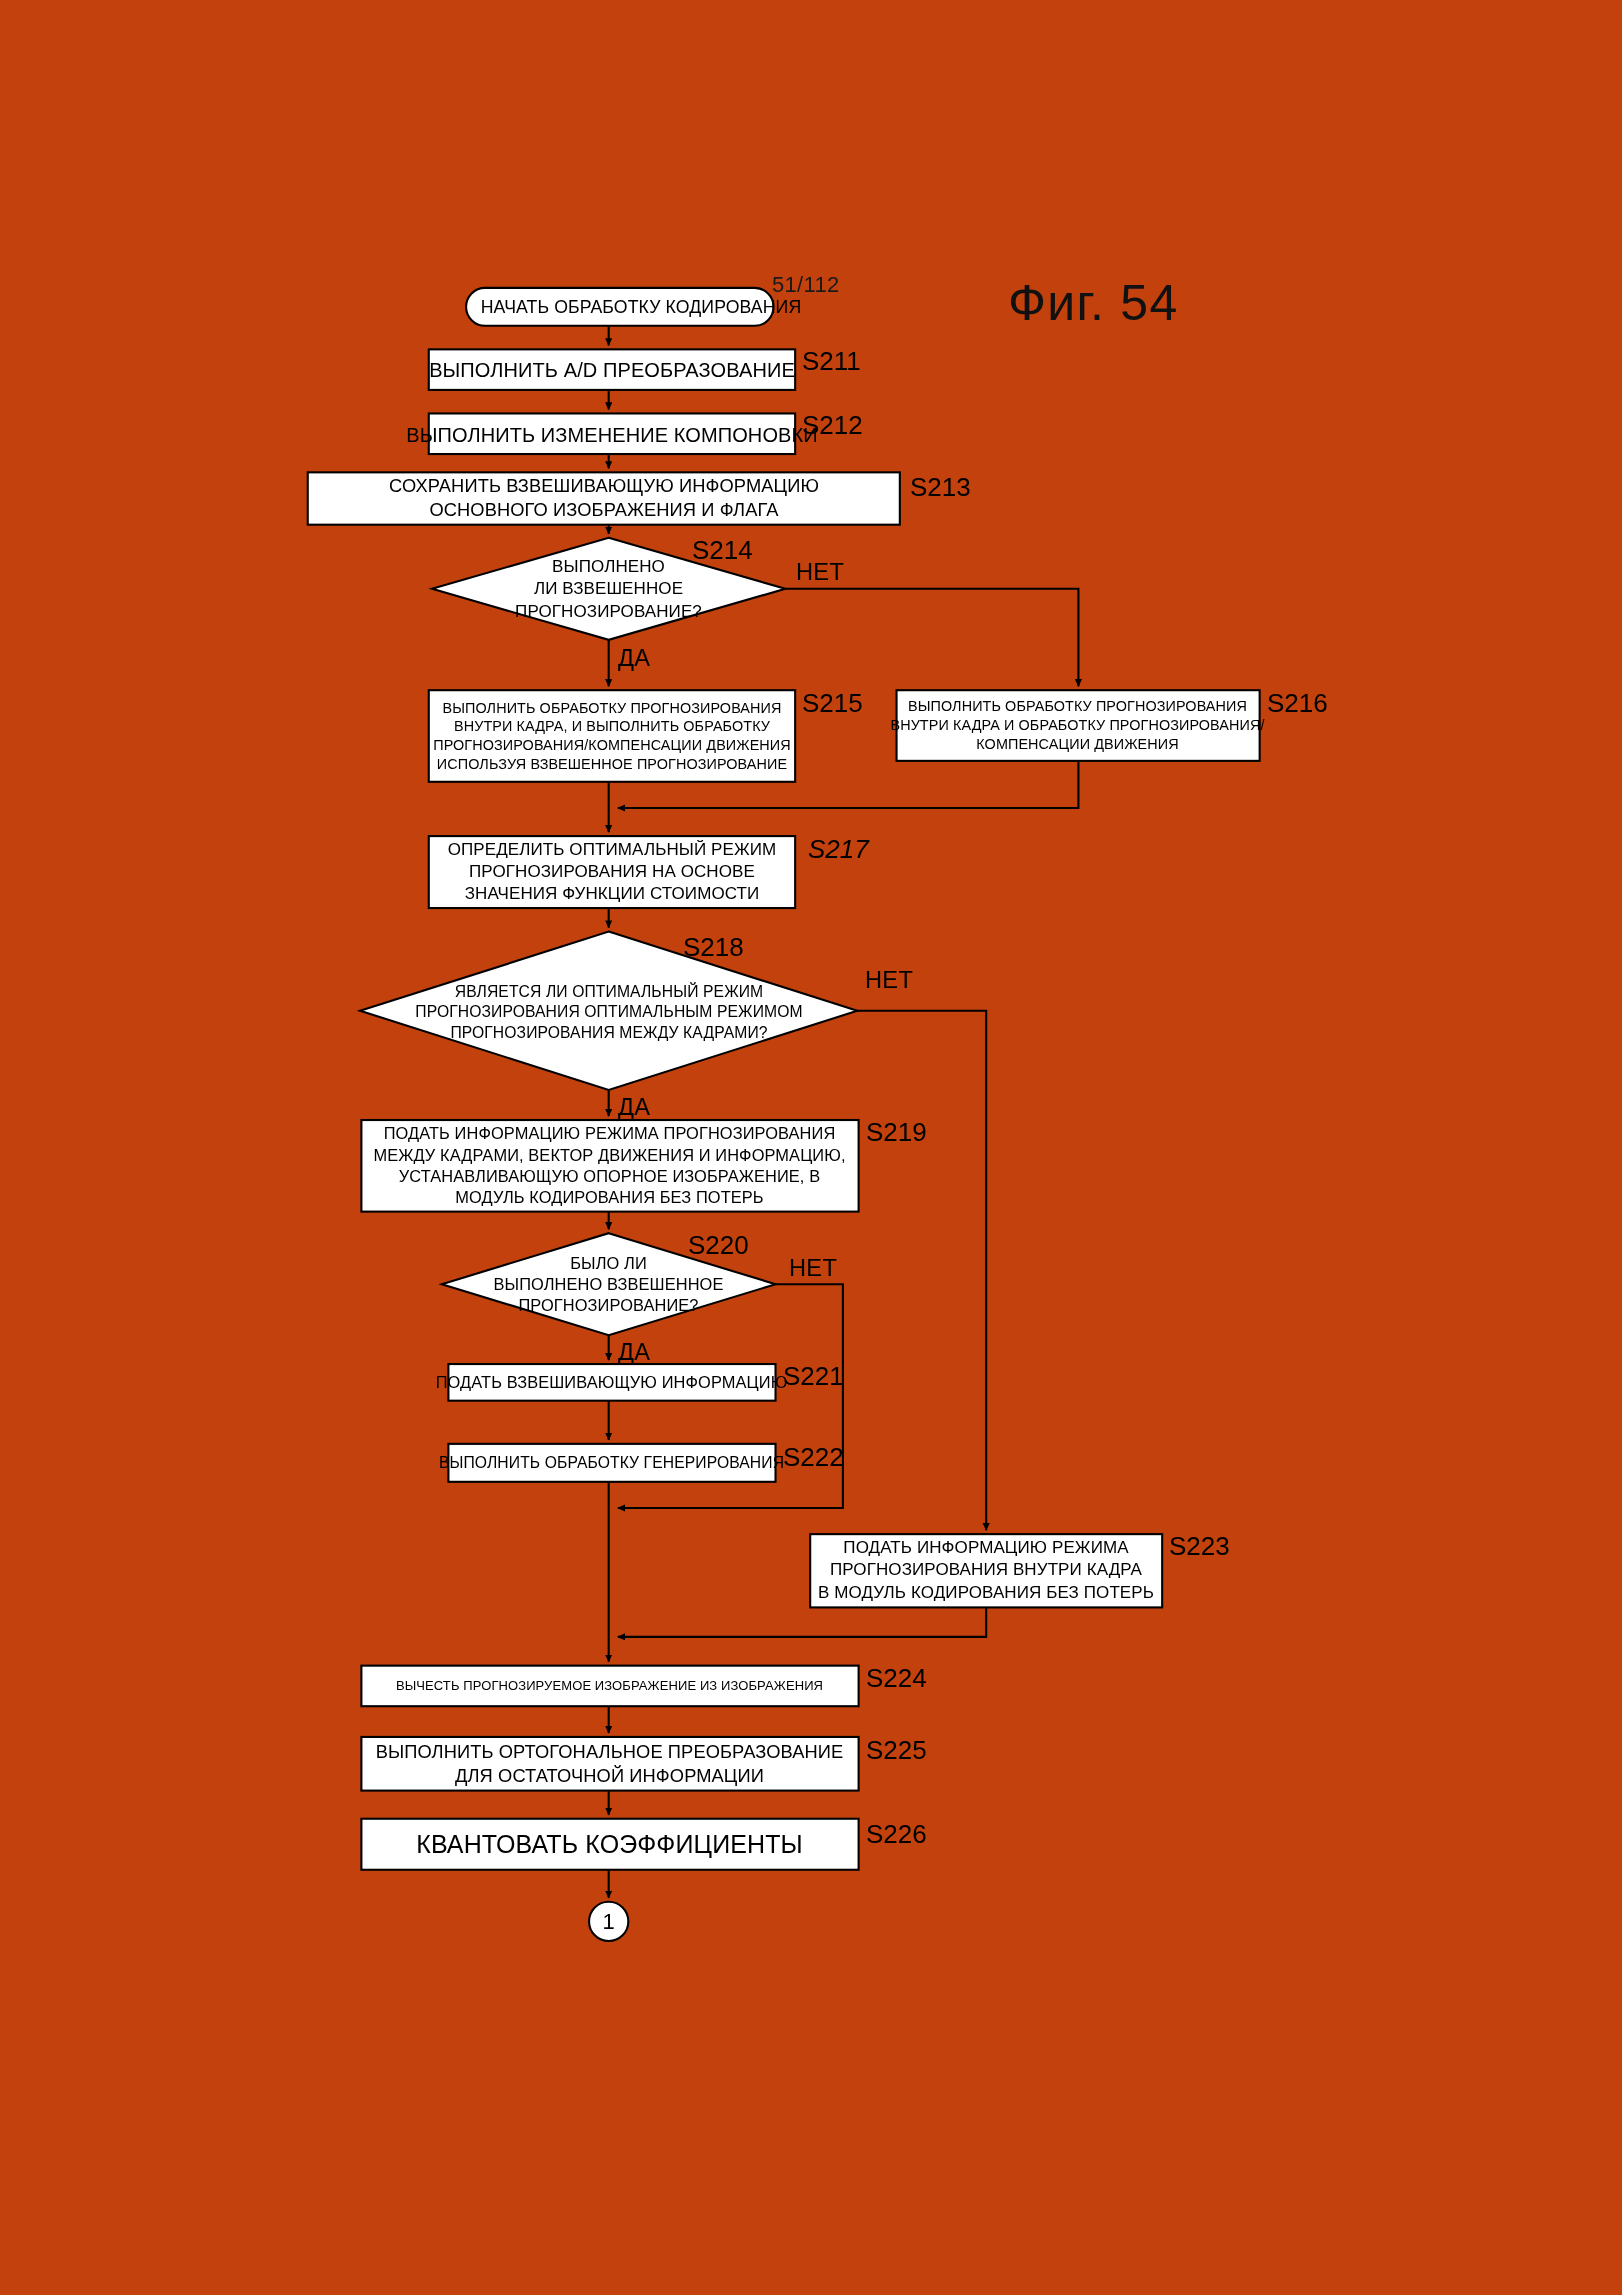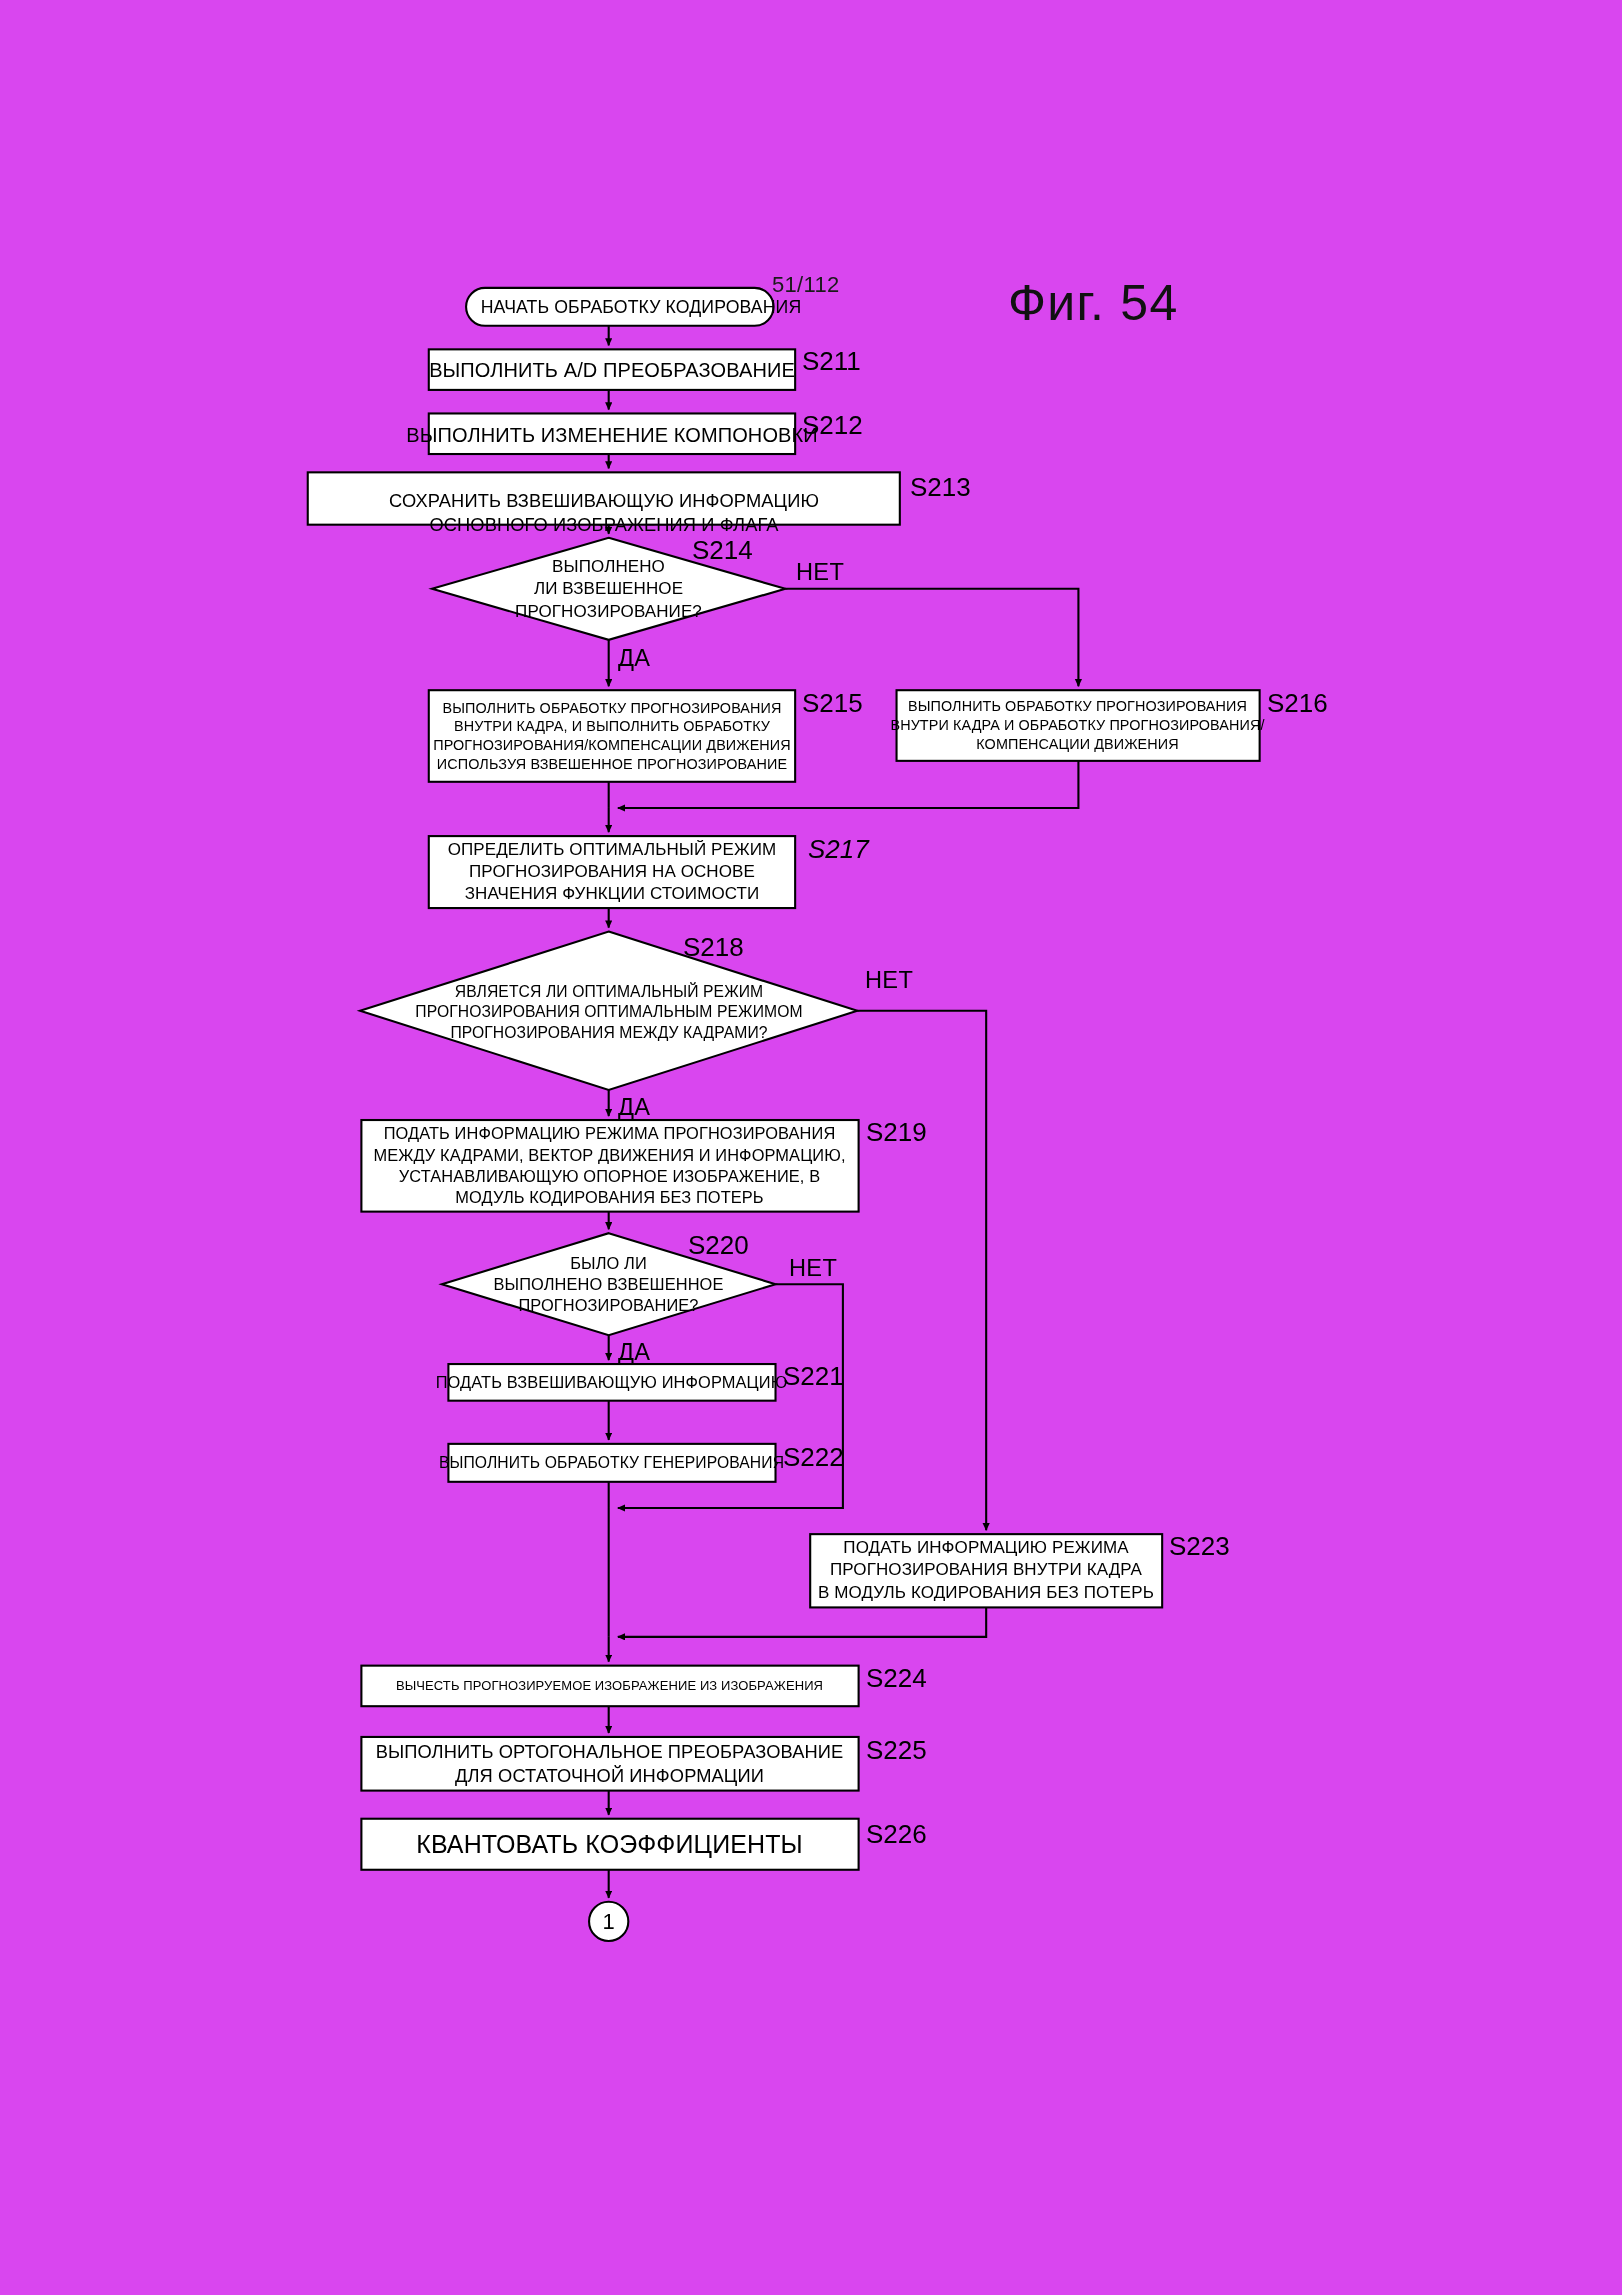--- a/index.html
+++ b/index.html
@@ -4,21 +4,21 @@
 <style>
   html, body {
     margin: 0;
     padding: 0;
     background: #ffffff;
   }
   #page {
     position: relative;
     width: 1623px;
     height: 2295px;
-    background: #d946ef;
+    background: #c2410c;
     font-family: "Liberation Sans", sans-serif;
     color: #000000;
     overflow: hidden;
   }
   #flow-svg {
     position: absolute;
     left: 0;
     top: 0;
     width: 1623px;
     height: 2295px;
@@ -187,21 +187,21 @@
   <div class="node-text" style="left:429px; top:349px; width:366px; height:41px; font-size:20px;">
     <span>ВЫПОЛНИТЬ A/D ПРЕОБРАЗОВАНИЕ</span>
   </div>
   <div class="step-label" style="left:802px; top:346px;">S211</div>
 
   <div class="node-text" style="left:429px; top:414px; width:366px; height:41px; font-size:20px;">
     <span>ВЫПОЛНИТЬ ИЗМЕНЕНИЕ КОМПОНОВКИ</span>
   </div>
   <div class="step-label" style="left:802px; top:410px;">S212</div>
 
-  <div class="node-text" style="left:308px; top:472px; width:592px; height:52px; font-size:18.3px;margin-top:15px;">
+  <div class="node-text" style="left:308px; top:472px; width:592px; height:52px; font-size:18.3px;">
     <span>СОХРАНИТЬ ВЗВЕШИВАЮЩУЮ ИНФОРМАЦИЮ</span>
     <span>ОСНОВНОГО ИЗОБРАЖЕНИЯ И ФЛАГА</span>
   </div>
   <div class="step-label" style="left:910px; top:472px;">S213</div>
 
   <div class="node-text" style="left:458px; top:550px; width:301px; height:79px; font-size:17px;">
     <span>ВЫПОЛНЕНО</span>
     <span>ЛИ ВЗВЕШЕННОЕ</span>
     <span>ПРОГНОЗИРОВАНИЕ?</span>
   </div>

